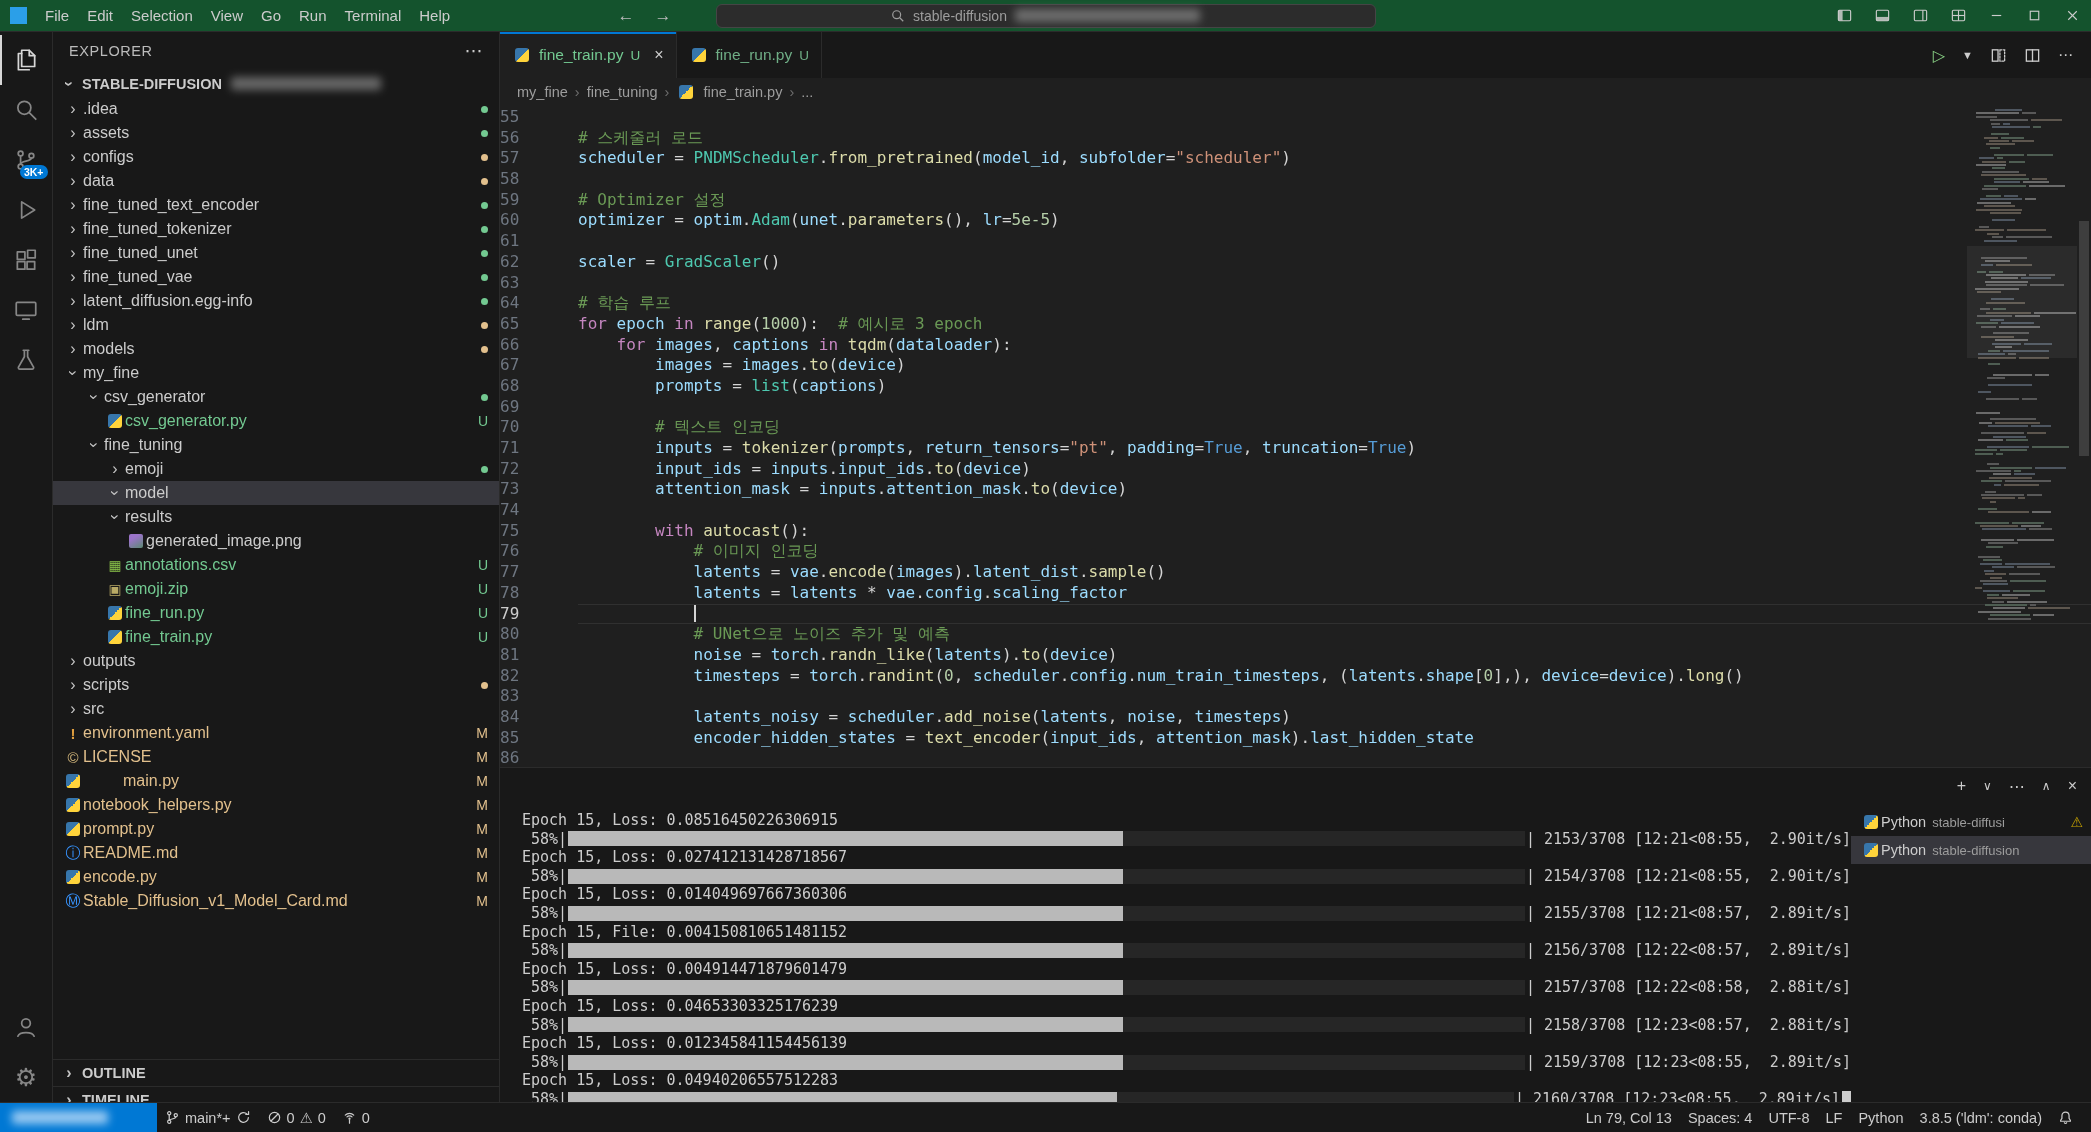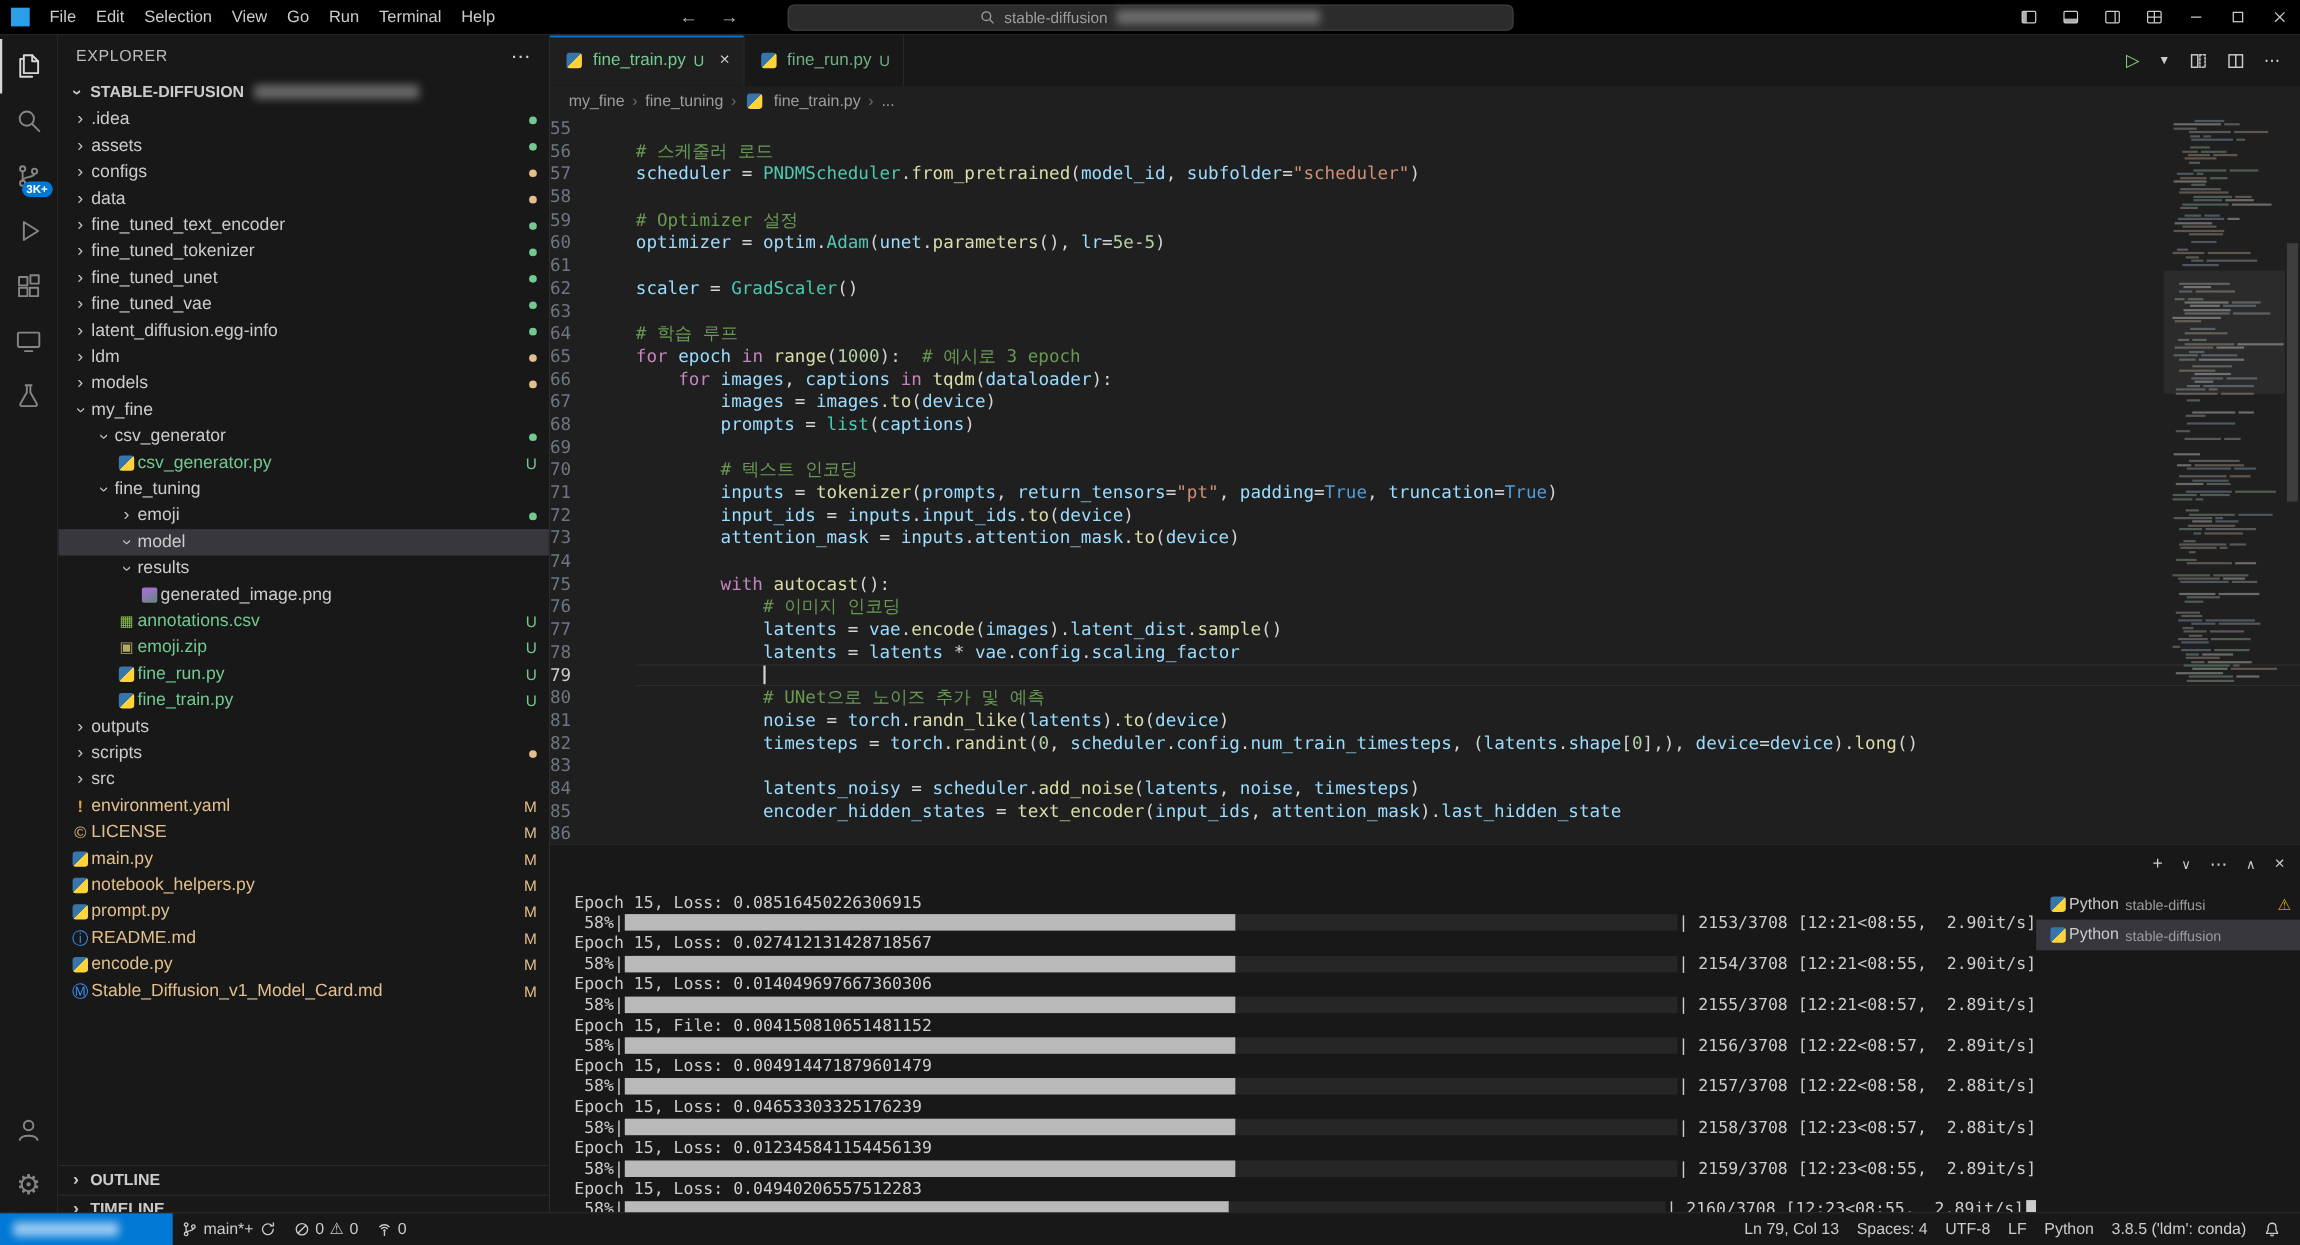--- a/index.html
+++ b/index.html
@@ -1,20 +1,20 @@
 <!DOCTYPE html>
 <html><head>
 <meta charset="utf-8">
 <style>
 *{margin:0;padding:0;box-sizing:border-box}
 html,body{width:2091px;height:1132px;overflow:hidden}
 body{background:#1f1f1f;color:#ccc;font-family:"Liberation Sans","DejaVu Sans",sans-serif;font-size:15px}
 .window{display:flex;flex-direction:column;width:2091px;height:1132px}
 
-.titlebar{height:32px;flex:0 0 32px;background:#000000;border-bottom:1px solid #2b2b2b;display:flex;align-items:center;position:relative;z-index:6}
+.titlebar{height:32px;flex:0 0 32px;background:#14532d;border-bottom:1px solid #2b2b2b;display:flex;align-items:center;position:relative;z-index:6}
 .logo{width:36px;display:flex;justify-content:center;align-items:center}
 .logo-shape{width:17px;height:17px;background:#2b9fe8;clip-path:polygon(72% 0,100% 12%,100% 88%,72% 100%,18% 70%,6% 78%,0 72%,12% 50%,0 28%,6 22%,18% 30%)}
 .menubar{display:flex;height:100%;align-items:center}
 .menu-item{padding:0 9px;font-size:15px;color:#ccc;height:100%;display:flex;align-items:center}
 .nav-arrows{position:absolute;left:calc(50% - 428px);display:flex;gap:20px;color:#bbb;font-size:17px}
 .command-center{position:absolute;left:50%;transform:translateX(-50%);width:660px;height:24px;background:#2c2c2c;border:1px solid #454545;border-radius:6px;display:flex;align-items:center;justify-content:center;gap:8px;color:#9d9d9d;font-size:14px}
 .window-controls{margin-left:auto;display:flex;align-items:center;height:100%}
 .wc{width:38px;height:100%;display:flex;align-items:center;justify-content:center;color:#ccc}
 .wc svg{width:17px;height:17px;stroke:currentColor;fill:none;stroke-width:1.2}
 .blur{display:inline-block;height:13px;background:#8a8a8a;border-radius:2px;filter:blur(4px);opacity:.7}
@@ -450,21 +450,21 @@
               <span class="gitletter m">M</span>
             </span>
           </div>
           <div class="tree-row" style="padding-left: 10px;">
             <span class="ficon g-license">©</span>
             <span class="tlabel m">LICENSE</span>
             <span class="tright">
               <span class="gitletter m">M</span>
             </span>
           </div>
-          <div class="tree-row" style="padding-left: 10px;">
+          <div class="tree-row" style="padding-left: 10px; gap: 40px;">
             <span class="ficon">
               <span class="box-icon python-box"></span>
             </span>
             <span class="tlabel m">main.py</span>
             <span class="tright">
               <span class="gitletter m">M</span>
             </span>
           </div>
           <div class="tree-row" style="padding-left: 10px;">
             <span class="ficon">

